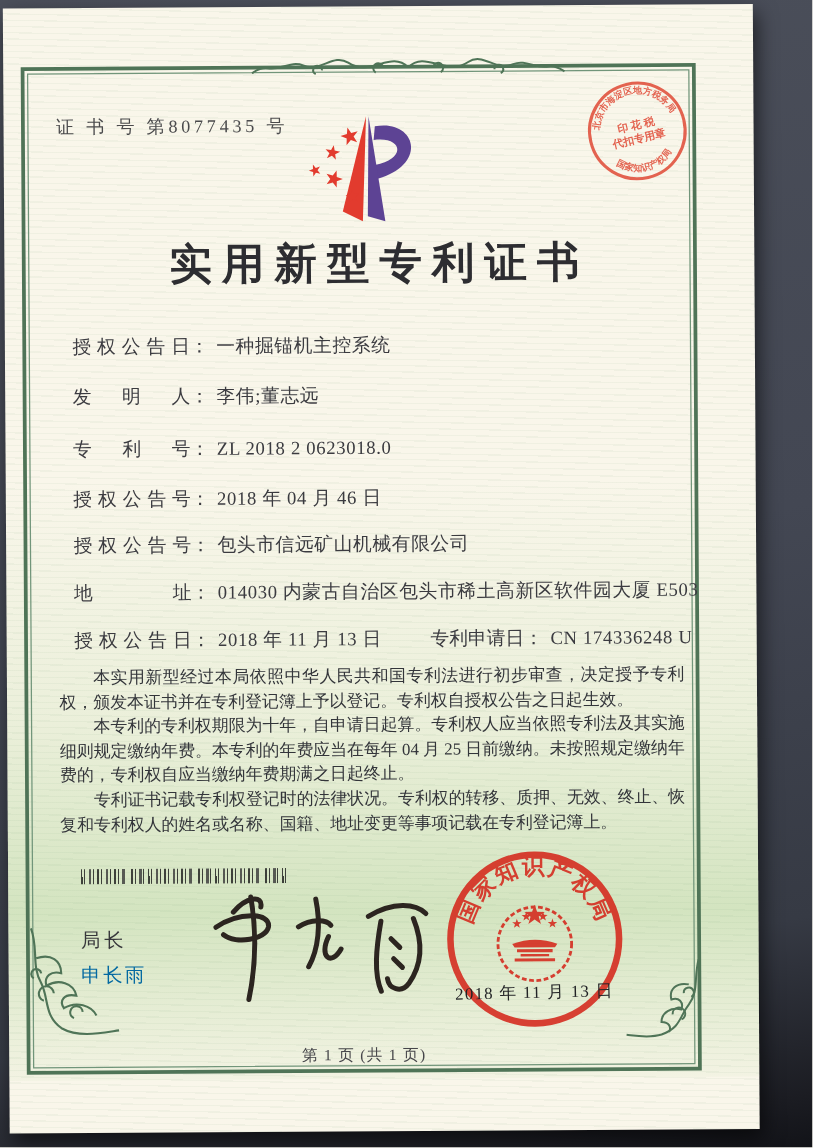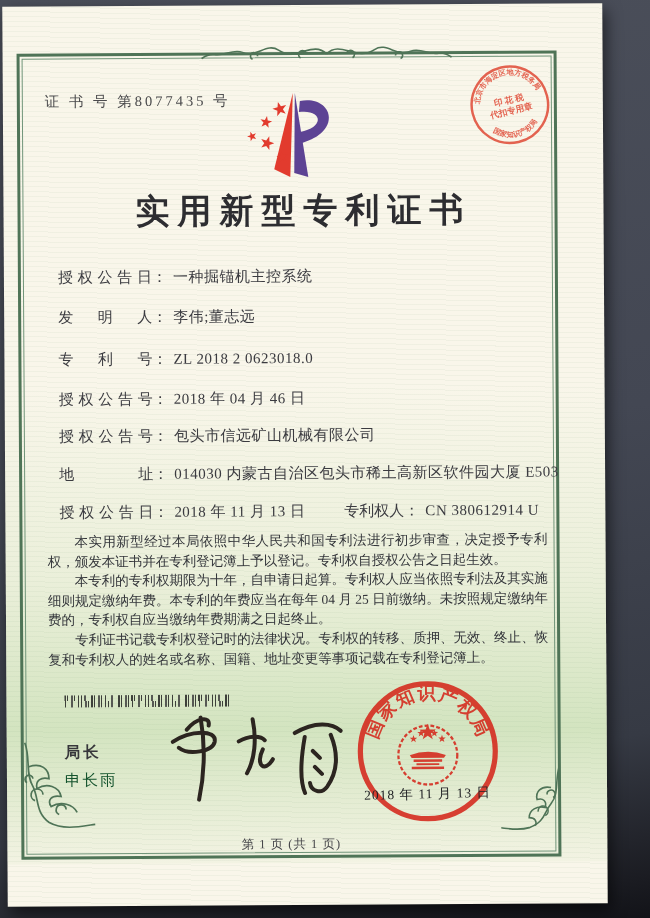--- a/index.html
+++ b/index.html
@@ -23,22 +23,22 @@
   .frow { position:absolute; left:54px; width:500px; font-size:15px; color:#3b3b40; white-space:nowrap; }
   .flabel { display:inline-block; width:94px; text-align:justify; text-align-last:justify; vertical-align:bottom; }
   .fcolon { margin-right:6px; }
   .fval { letter-spacing:.5px; }
   .fpair2 { position:absolute; left:285px; top:0; }
   .body-text { position:absolute; left:42px; top:526px; width:500px; font-size:13.5px;
     line-height:19.6px; color:#33353a; text-align:justify; }
   .body-text p { text-indent:2em; margin:0; }
   .barcode { position:absolute; left:58px; top:689px; width:166px; height:12px; opacity:.82;
     background:repeating-linear-gradient(90deg,#1c1c1c 0 1.5px,transparent 1.5px 3px,#1c1c1c 3px 3.8px,transparent 3.8px 6.6px,#3a3a3a 6.6px 8.6px,transparent 8.6px 10px,#1c1c1c 10px 10.6px,transparent 10.6px 13.4px); }
-  .sig-title { position:absolute; left:58px; top:736px; font-size:15.5px; letter-spacing:3px; color:#37373b;font-weight:bold; }
-  .sig-name  { position:absolute; left:58px; top:764px; font-size:15.5px; letter-spacing:2px; color:#14532d; }
+  .sig-title { position:absolute; left:58px; top:736px; font-size:15.5px; letter-spacing:3px; color:#37373b; }
+  .sig-name  { position:absolute; left:58px; top:764px; font-size:15.5px; letter-spacing:2px; color:#0369a1; }
   .autograph { position:absolute; left:150px; top:702px; width:205px; height:100px; }
   .seal { position:absolute; left:345px; top:671px; width:152px; height:152px; opacity:.88; }
   .seal-date { position:absolute; left:338px; top:781px; width:165px; text-align:center;
     font-size:13.5px; letter-spacing:1px; color:#222326; transform:rotate(-1deg); z-index:6; }
   .tax-stamp { position:absolute; left:464px; top:58px; width:86px; height:86px; transform:rotate(-13deg); opacity:.85; }
   .footer { position:absolute; left:14px; top:831px; width:540px; text-align:center; font-size:12.5px; color:#46464a; letter-spacing:1px; }
   .z2 { z-index:2; } .z4 { z-index:4; }
 </style>
 </head>
 <body>
@@ -109,21 +109,21 @@
     </div>
     <div class="frow z2" style="top:421px;">
       <span class="flabel">授权公告号</span><span class="fcolon">：</span><span class="fval">包头市信远矿山机械有限公司</span>
     </div>
     <div class="frow z2" style="top:459px;">
       <span class="flabel">地址</span><span class="fcolon">：</span><span class="fval">014030  内蒙古自治区包头市稀土高新区软件园大厦 E503</span>
     </div>
     <div class="frow z2" style="top:497px;">
       <span class="flabel">授权公告日</span><span class="fcolon">：</span><span class="fval">2018 年 11 月 13 日</span>
       <span class="fpair2">
-        <span>专利权人</span><span class="fcolon">：</span><span class="fval">CN 380612914 U</span>
+        <span>专利申请日</span><span class="fcolon">：</span><span class="fval">CN 174336248 U</span>
       </span>
     </div>
 
     <div class="body-text z2">
       <p>本实用新型经过本局依照中华人民共和国专利法进行初步审查，决定授予专利权，颁发本证书并在专利登记簿上予以登记。专利权自授权公告之日起生效。</p>
       <p>本专利的专利权期限为十年，自申请日起算。专利权人应当依照专利法及其实施细则规定缴纳年费。本专利的年费应当在每年 04 月 25 日前缴纳。未按照规定缴纳年费的，专利权自应当缴纳年费期满之日起终止。</p>
       <p>专利证书记载专利权登记时的法律状况。专利权的转移、质押、无效、终止、恢复和专利权人的姓名或名称、国籍、地址变更等事项记载在专利登记簿上。</p>
     </div>
 
     <div class="barcode z2"></div>

